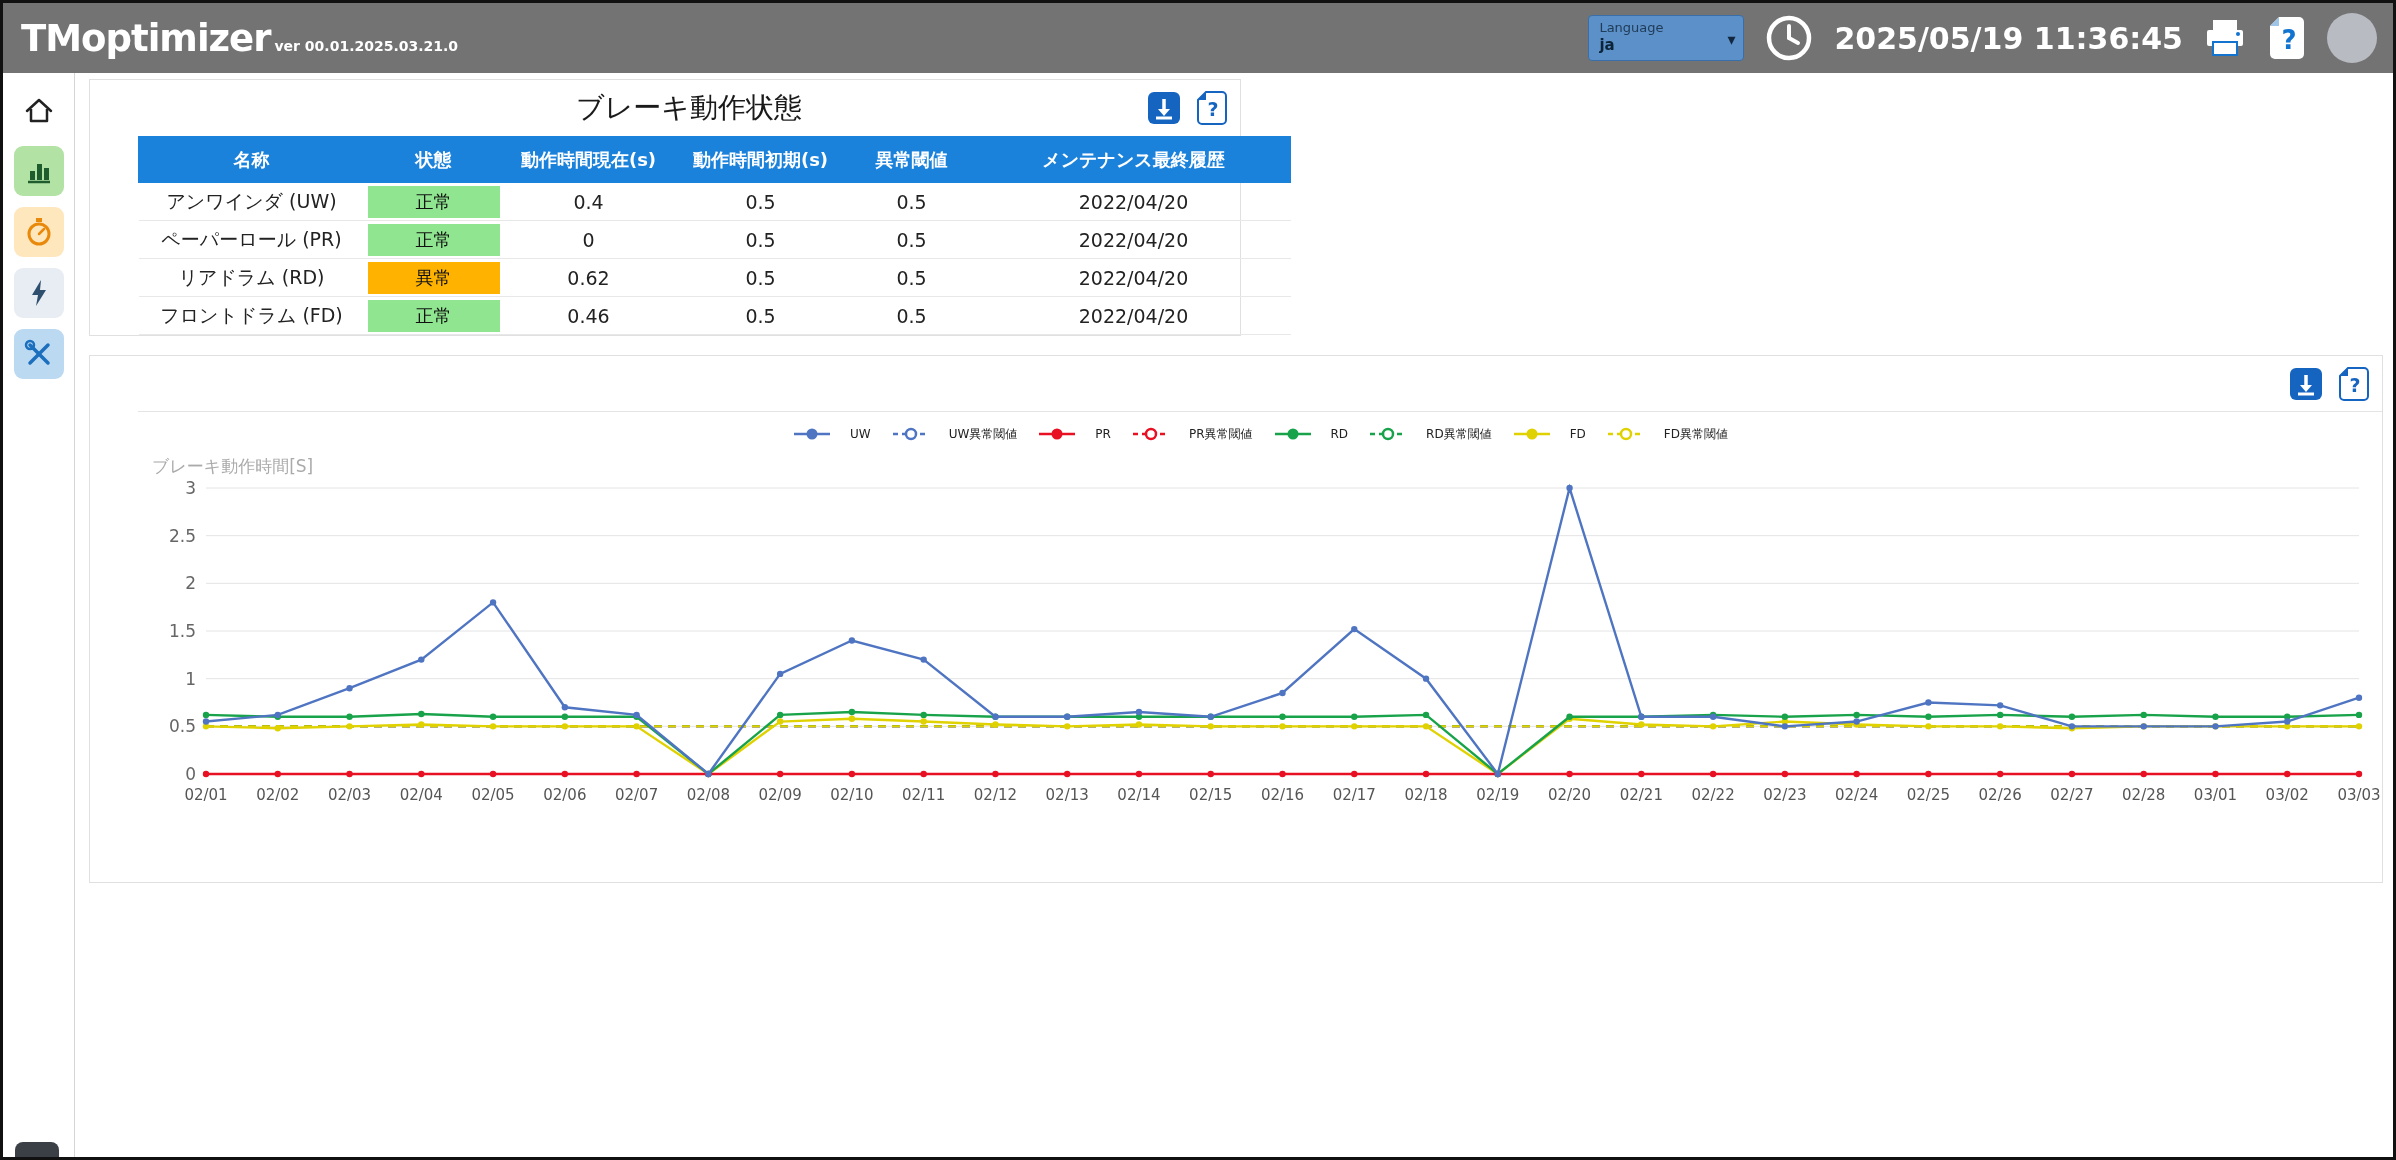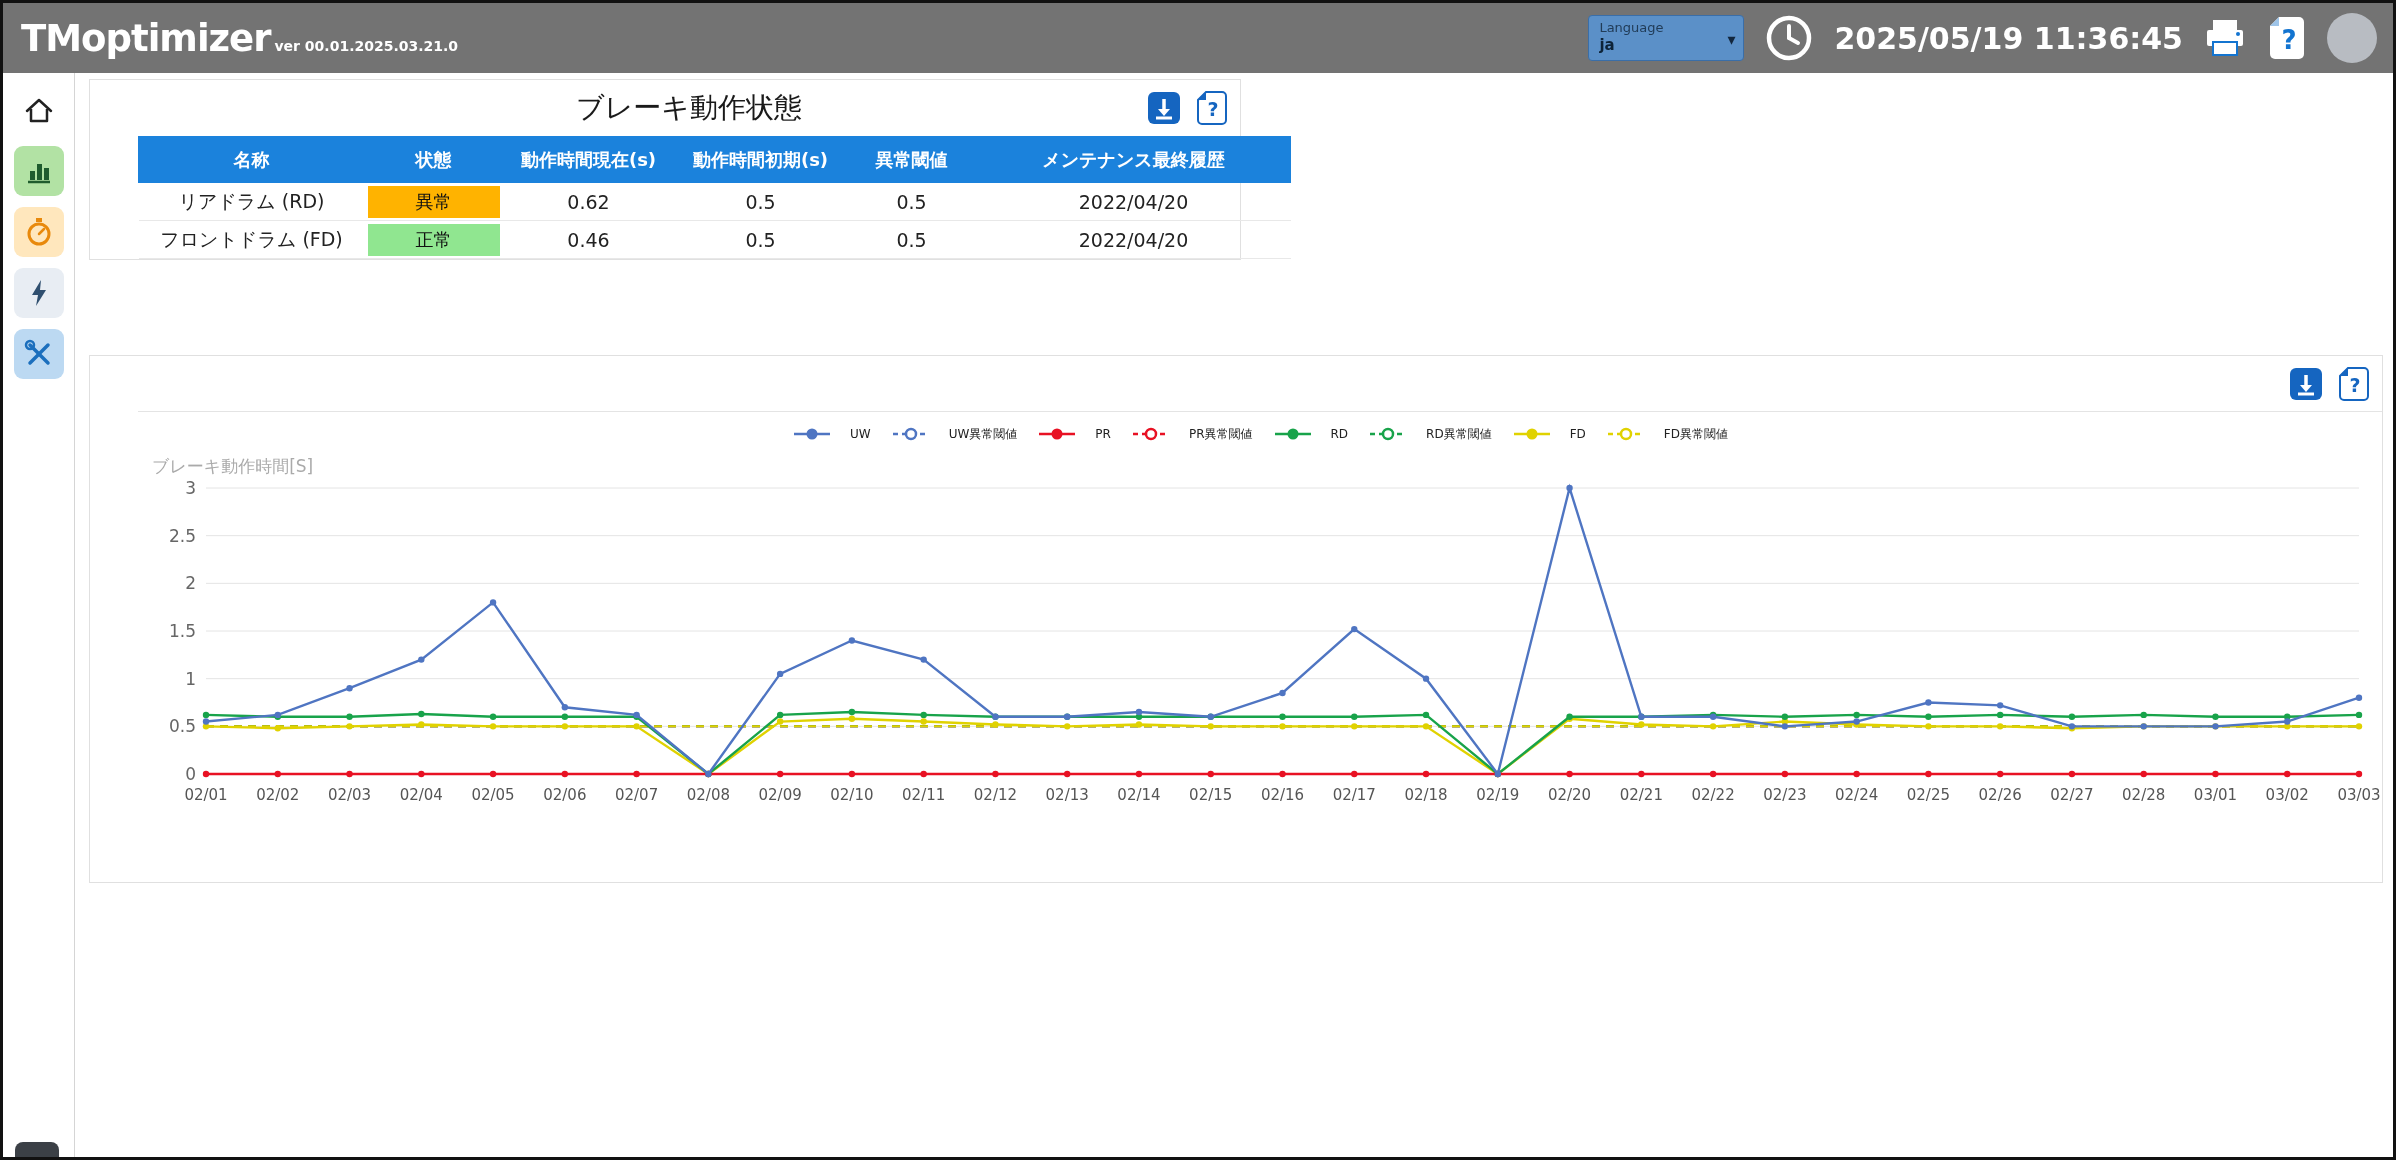--- a/index.html
+++ b/index.html
@@ -181,20 +181,40 @@
           <tr>
             <th>名称</th>
             <th>状態</th>
             <th>動作時間現在(s)</th>
             <th>動作時間初期(s)</th>
             <th>異常閾値</th>
             <th>メンテナンス最終履歴</th>
           </tr>
         </thead>
         <tbody>
+          <tr>
+            <td>アンワインダ (UW)</td>
+            <td>
+                <span class="status-pill st-normal">正常</span>
+              </td>
+            <td>0.4</td>
+            <td>0.5</td>
+            <td>0.5</td>
+            <td>2022/04/20</td>
+          </tr>
+          <tr>
+            <td>ペーパーロール (PR)</td>
+            <td>
+                <span class="status-pill st-normal">正常</span>
+              </td>
+            <td>0</td>
+            <td>0.5</td>
+            <td>0.5</td>
+            <td>2022/04/20</td>
+          </tr>
           <tr>
             <td>リアドラム (RD)</td>
             <td>
                 <span class="status-pill st-error">異常</span>
               </td>
             <td>0.62</td>
             <td>0.5</td>
             <td>0.5</td>
             <td>2022/04/20</td>
           </tr>

